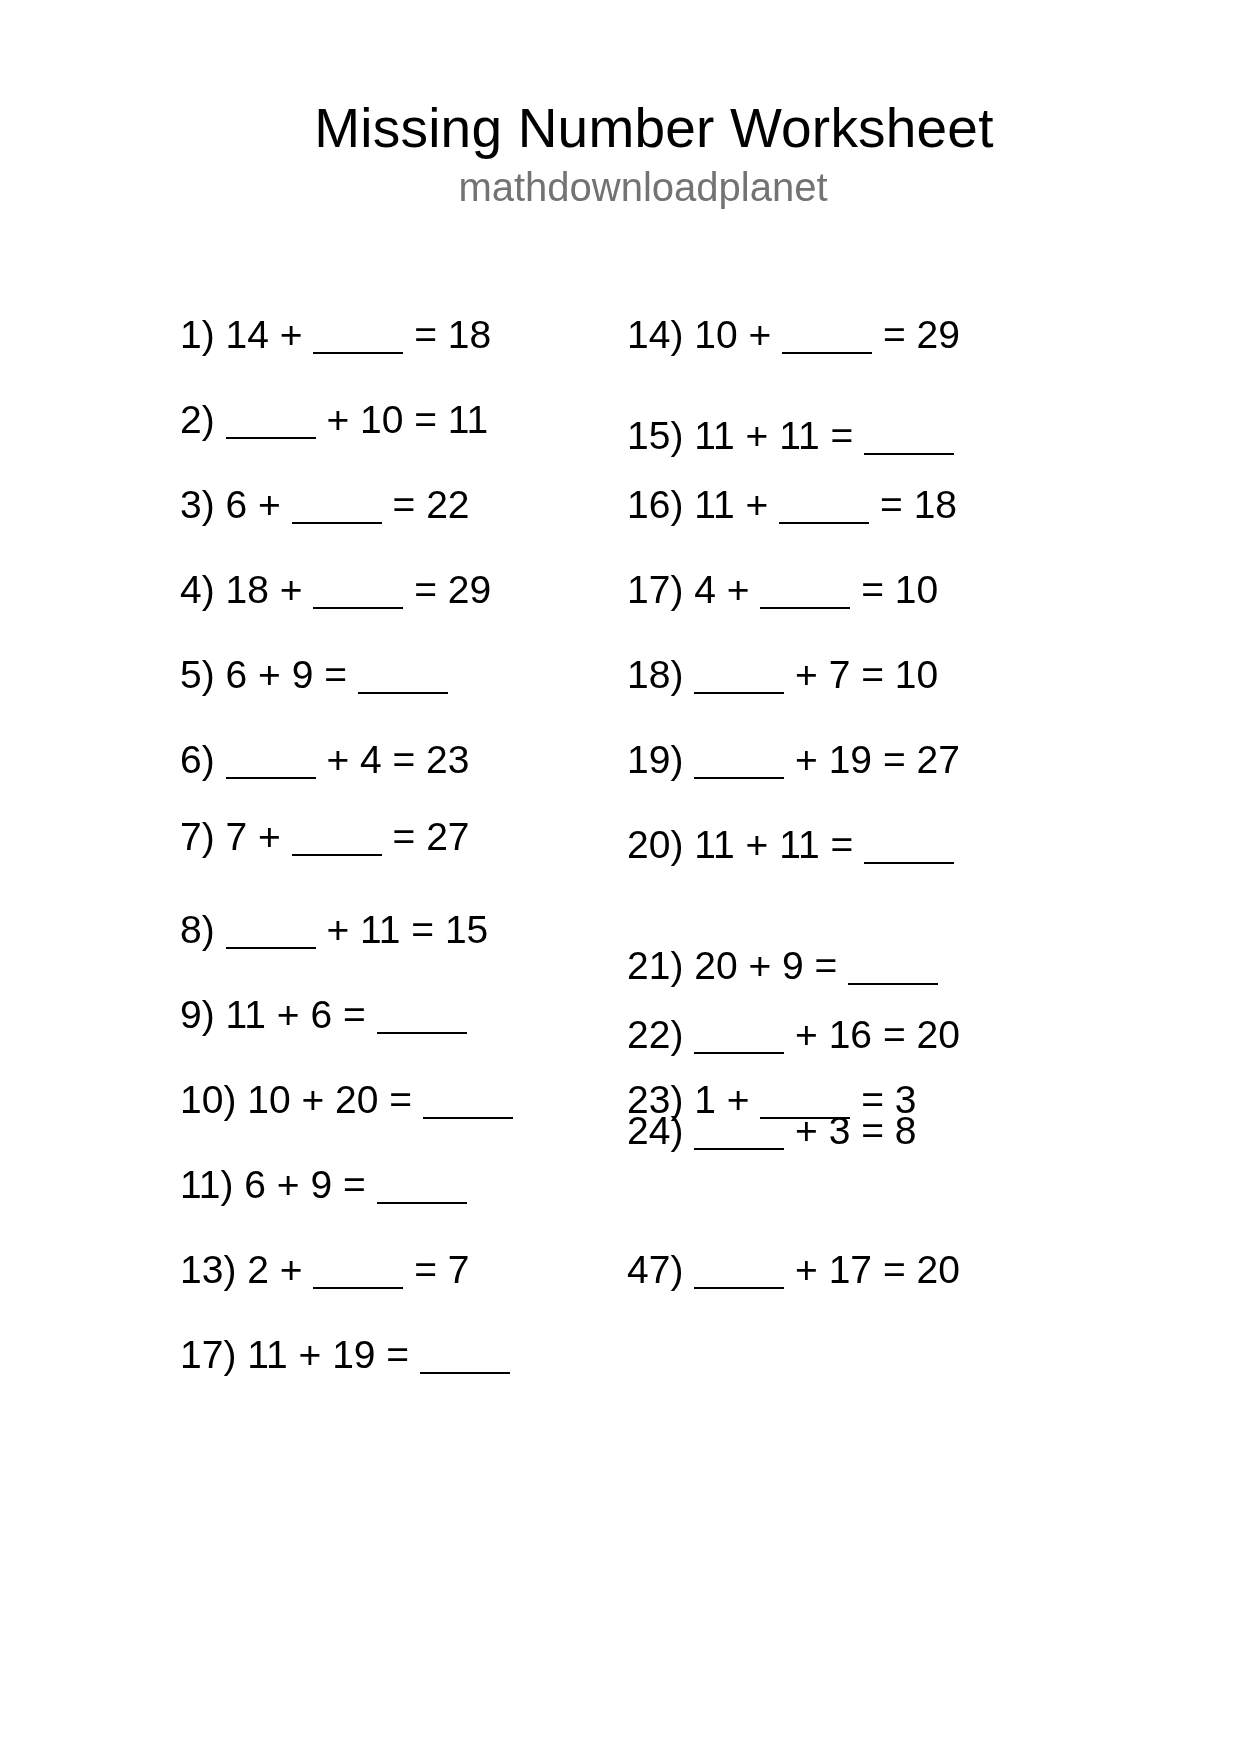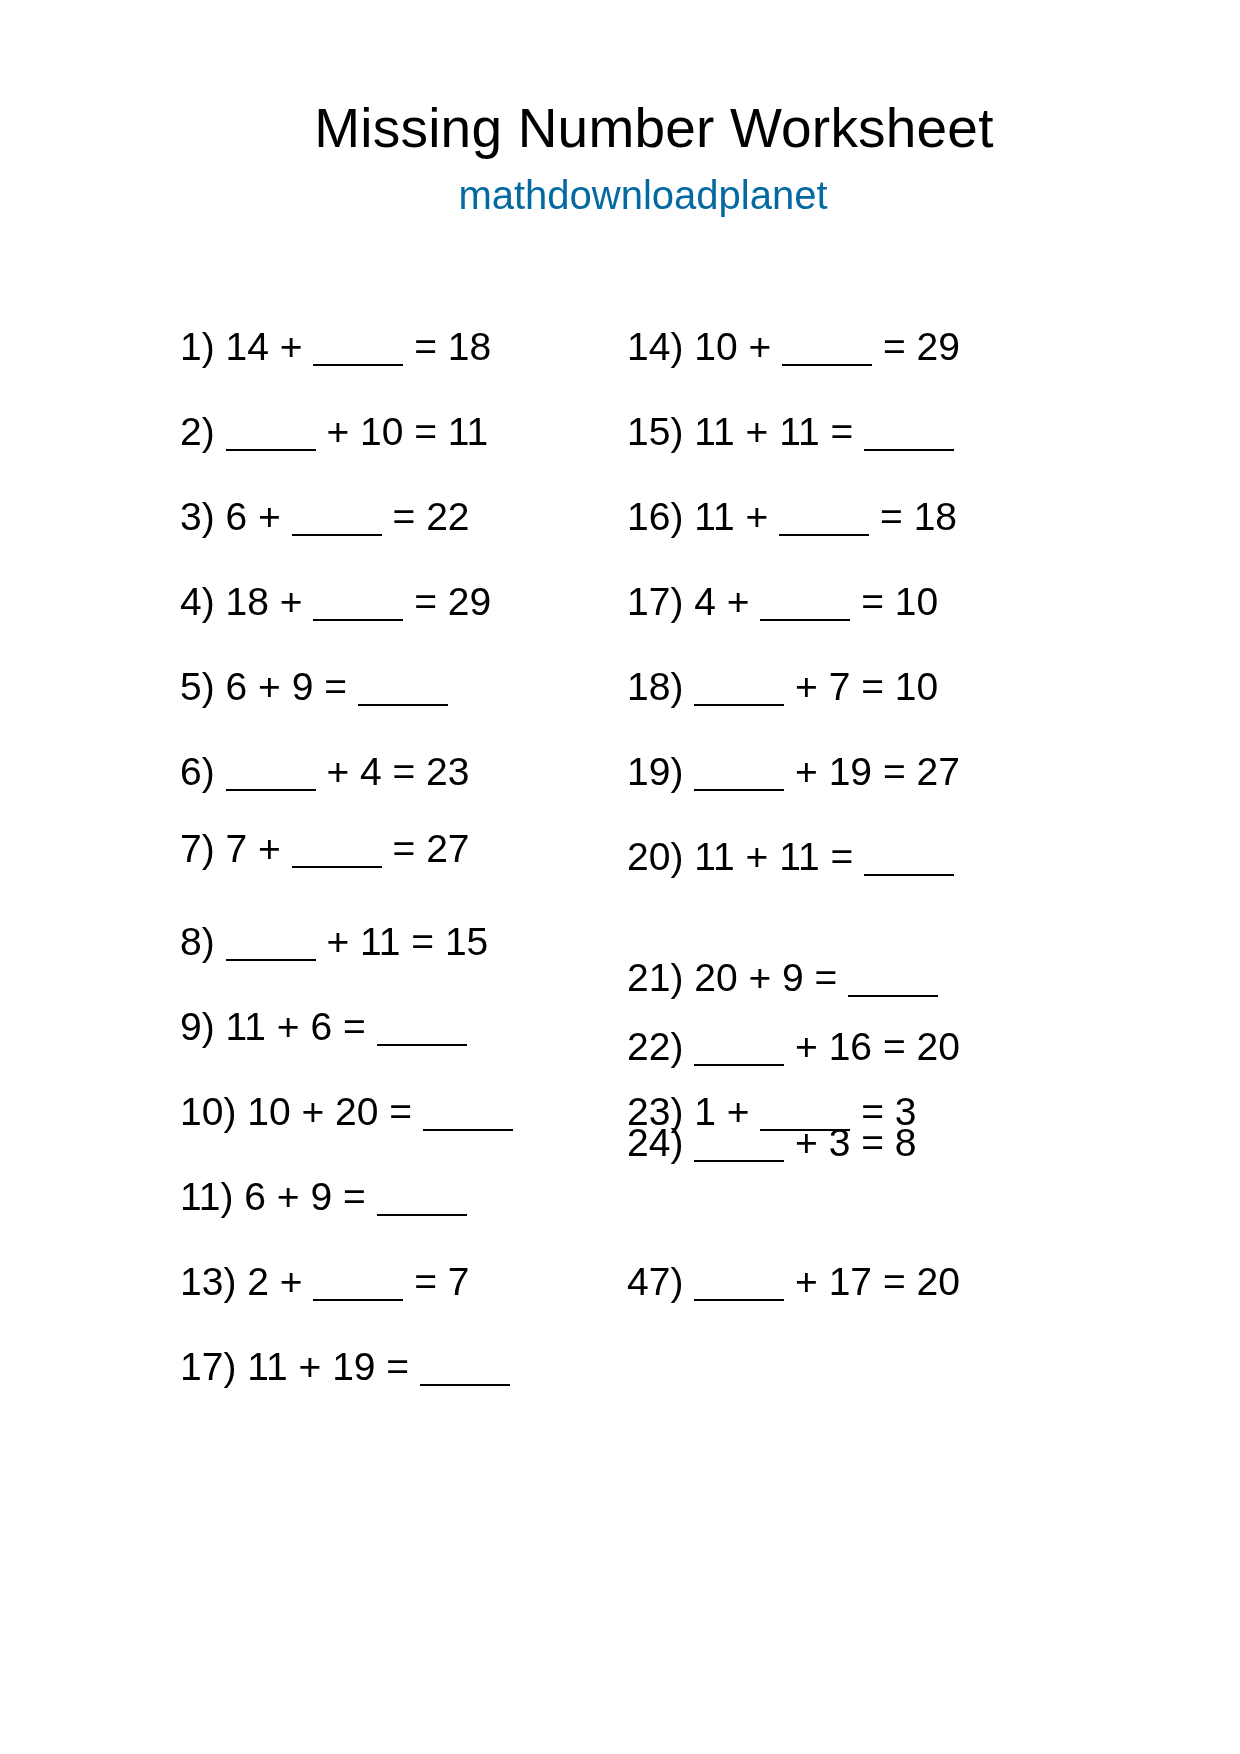--- a/index.html
+++ b/index.html
@@ -6,30 +6,30 @@
   body {
     width: 1240px; height: 1754px; position: relative; overflow: hidden;
     font-family: "Liberation Sans", sans-serif; color: #000000;
   }
   .title {
     position: absolute; left: 0; width: 1240px; top: 98px;
     text-align: center; font-size: 55px; line-height: 60px;
     padding-left: 68px; box-sizing: border-box; letter-spacing: 0.2px;
   }
   .subtitle {
-    position: absolute; left: 0; width: 1116px; top: 172px;
+    position: absolute; left: 0; width: 1116px; top: 164px;
     text-align: center; font-size: 40px; line-height: 46px;
-    color: #0369a1; padding-left: 170px; box-sizing: border-box;
+    color: #737373; padding-left: 170px; box-sizing: border-box;
   }
   .col { position: absolute; top: 0; }
   .col.left { left: 180px; }
   .col.right { left: 627px; }
   .problem {
     position: absolute; left: 0; white-space: nowrap;
-    font-size: 39px; line-height: 46px; height: 46px; margin-top: 12px;
+    font-size: 39px; line-height: 46px; height: 46px;
   }
   .blank {
     display: inline-block; width: 90px; height: 34px;
     border-bottom: 2.5px solid #000; vertical-align: baseline;
     margin-bottom: -6px;
   }
 </style>
 </head>
 <body>
 
@@ -76,21 +76,21 @@
     </div>
     <div class="problem" style="top:1332px">
       <span>17)</span> <span>11 + 19 =</span> <span class="blank"></span>
     </div>
   </div>
 
   <div class="col right">
     <div class="problem" style="top:312px">
       <span>14)</span> <span>10 +</span> <span class="blank"></span> <span>= 29</span>
     </div>
-    <div class="problem" style="top:397px">
+    <div class="problem" style="top:413px">
       <span>15)</span> <span>11 + 11 =</span> <span class="blank"></span>
     </div>
     <div class="problem" style="top:482px">
       <span>16)</span> <span>11 +</span> <span class="blank"></span> <span>= 18</span>
     </div>
     <div class="problem" style="top:567px">
       <span>17)</span> <span>4 +</span> <span class="blank"></span> <span>= 10</span>
     </div>
     <div class="problem" style="top:652px">
       <span>18)</span> <span class="blank"></span> <span>+ 7 = 10</span>

